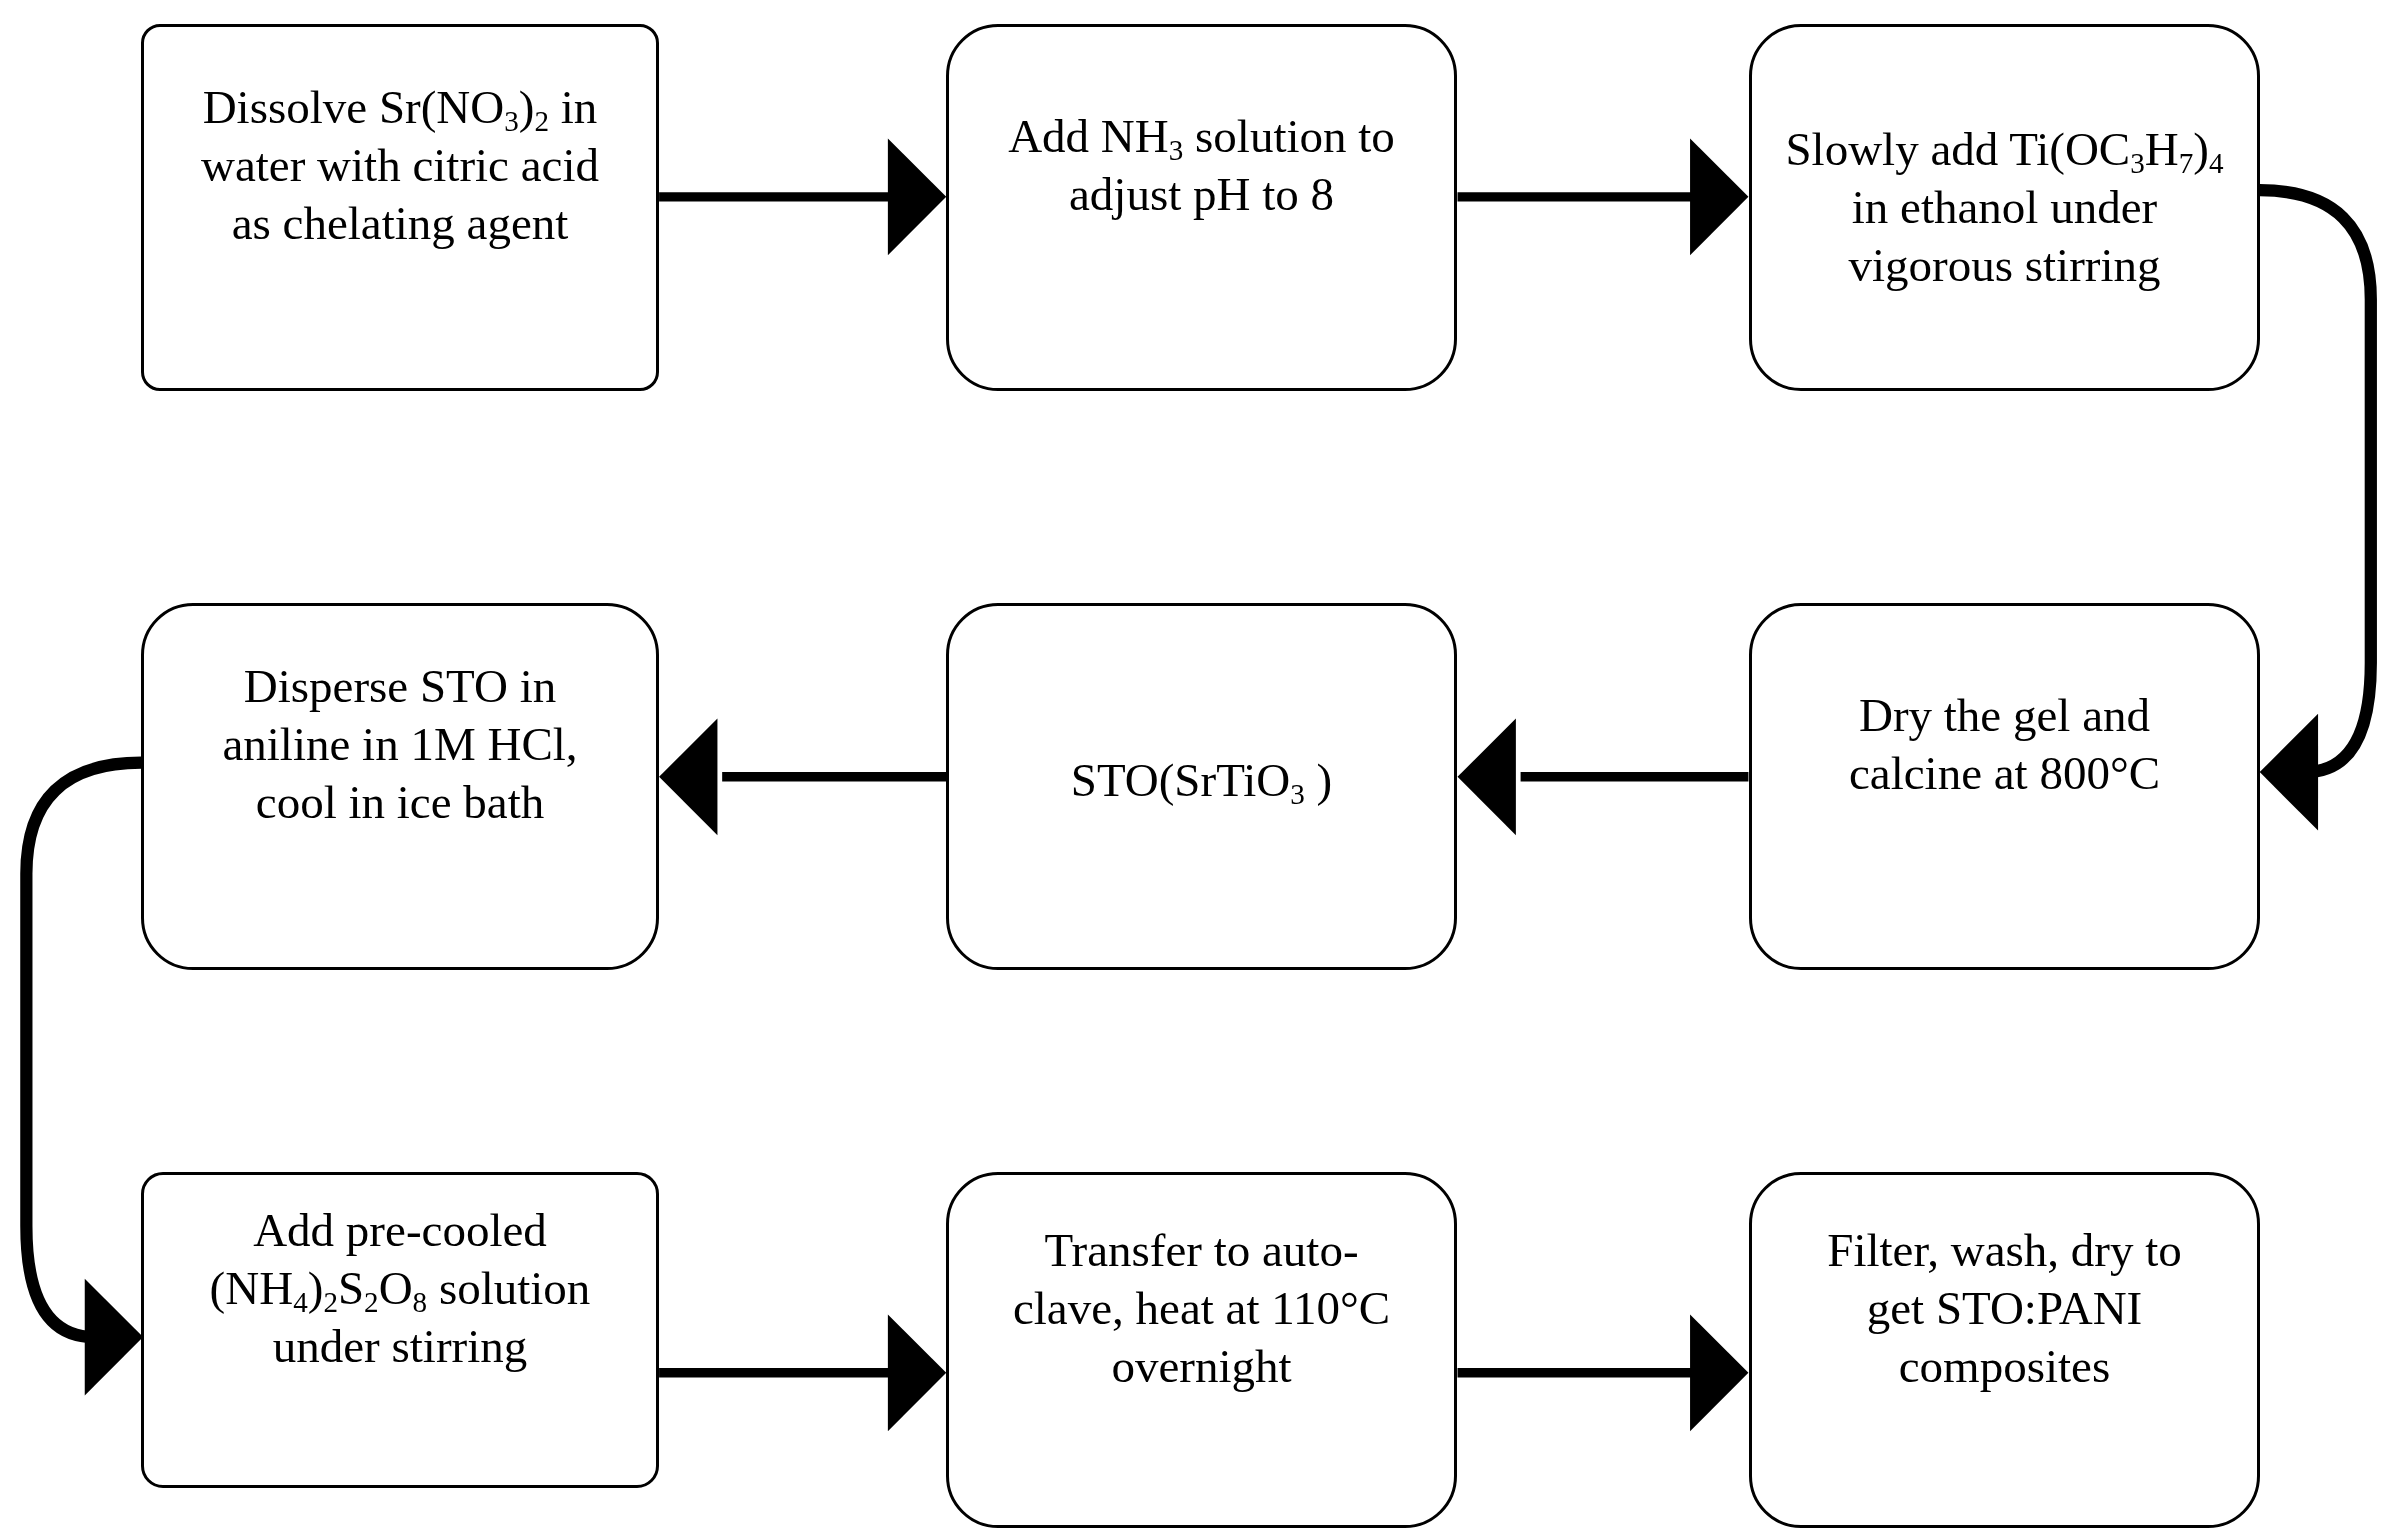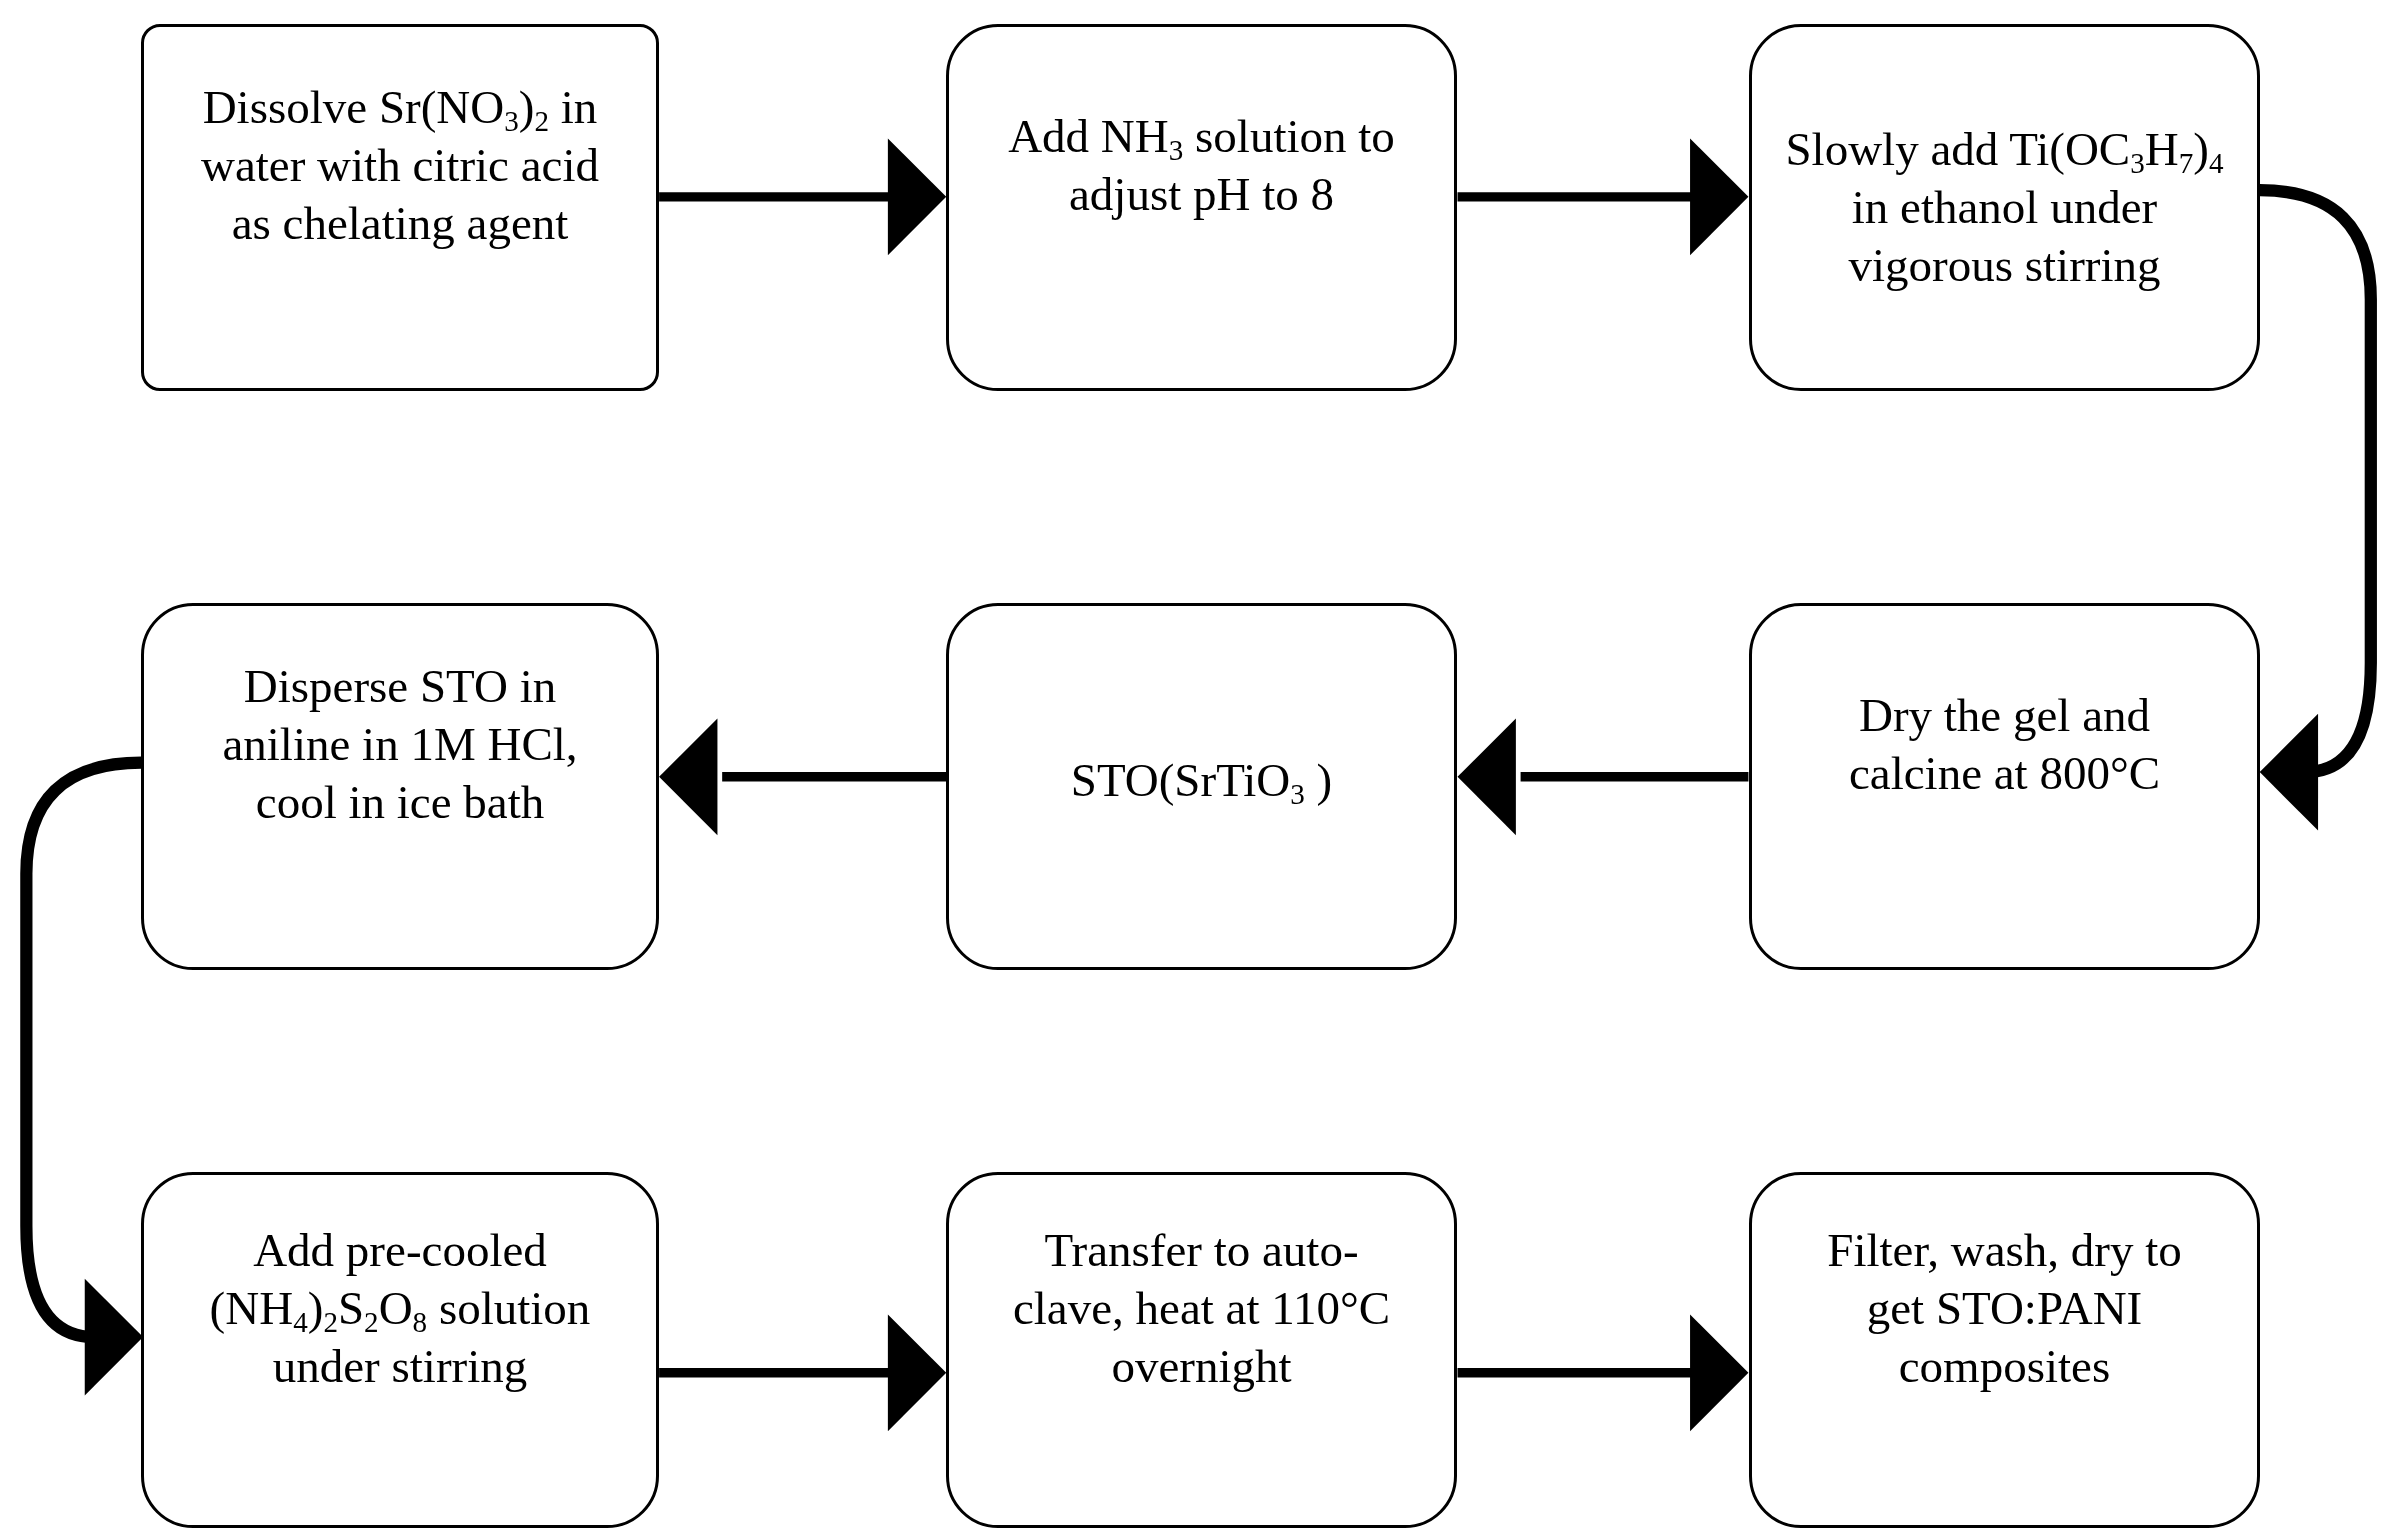--- a/index.html
+++ b/index.html
@@ -121,21 +121,21 @@
     </div>
   <div class="node v-center" style="left:946px; top:603px; width:511px; height:367px;">
       <div class="tline"><span>STO(SrTiO</span><sub>3</sub><span> )</span></div>
     </div>
   <div class="node" style="left:141px; top:603px;  width:518px; height:367px;">
       <div class="tline"><span>Disperse STO in</span></div>
       <div class="tline"><span>aniline in 1M HCl,</span></div>
       <div class="tline"><span>cool in ice bath</span></div>
     </div>
 
-  <div class="node" style="left:141px; top:1172px;  width:518px; height:356px;">
+  <div class="node" style="left:141px; top:1172px;  width:518px; height:316px;border-radius:22px;">
       <div class="tline"><span>Add pre-cooled</span></div>
       <div class="tline"><span>(NH</span><sub>4</sub><span>)</span><sub>2</sub><span>S</span><sub>2</sub><span>O</span><sub>8</sub><span> solution</span></div>
       <div class="tline"><span>under stirring</span></div>
     </div>
   <div class="node" style="left:946px; top:1172px; width:511px; height:356px;">
       <div class="tline"><span>Transfer to auto-</span></div>
       <div class="tline"><span>clave, heat at 110°C</span></div>
       <div class="tline"><span>overnight</span></div>
     </div>
   <div class="node" style="left:1749px; top:1172px; width:511px; height:356px;">

